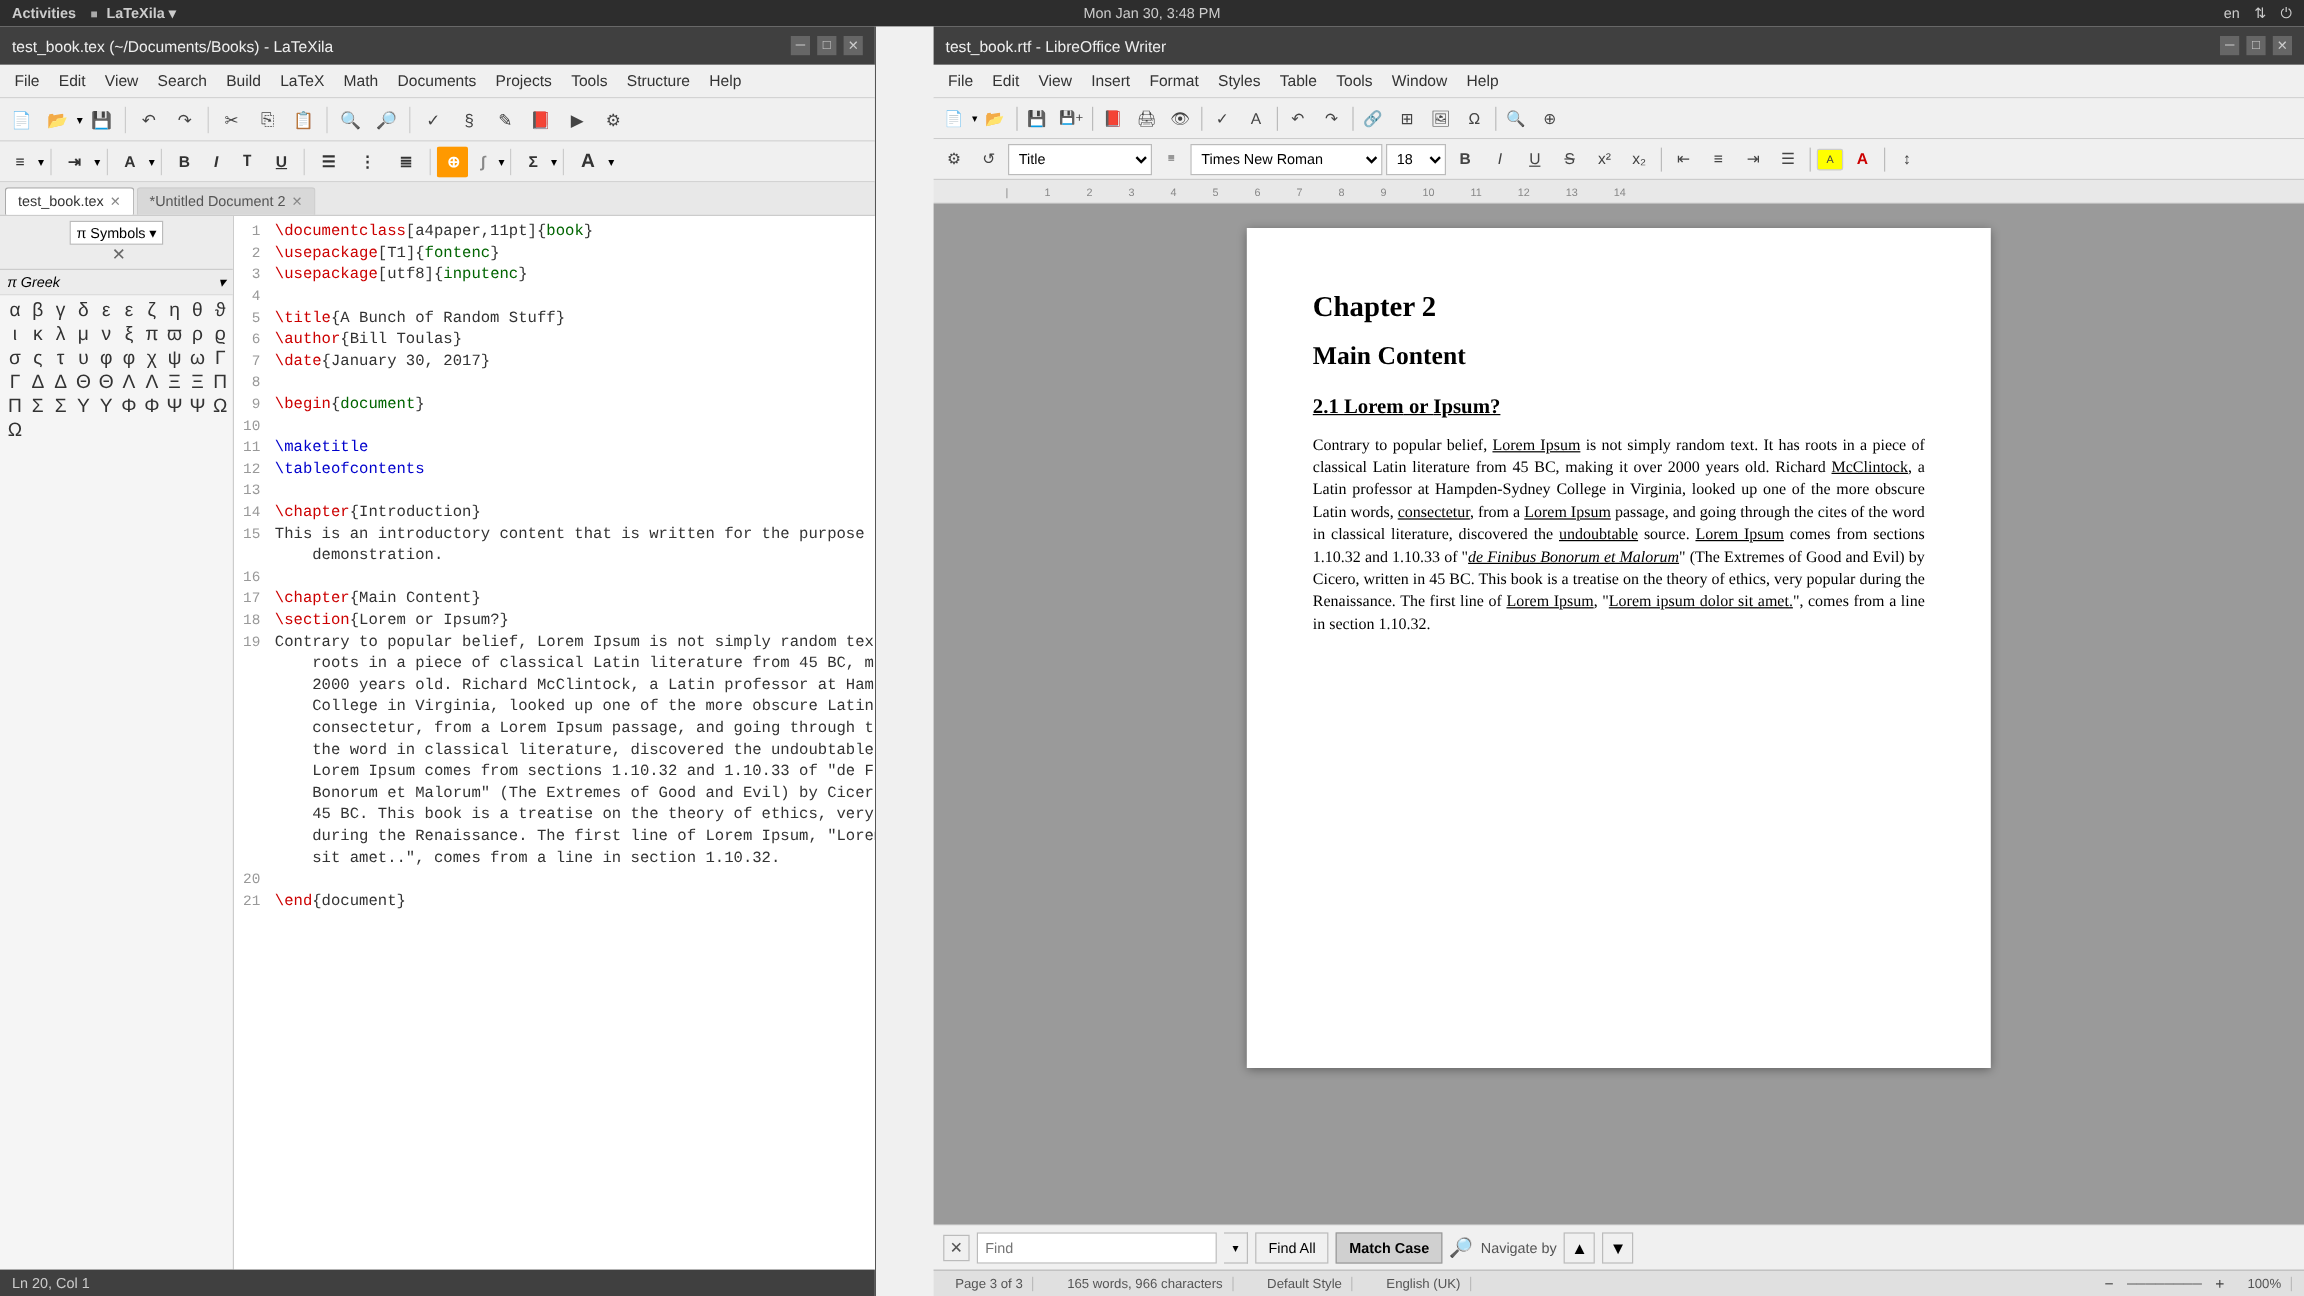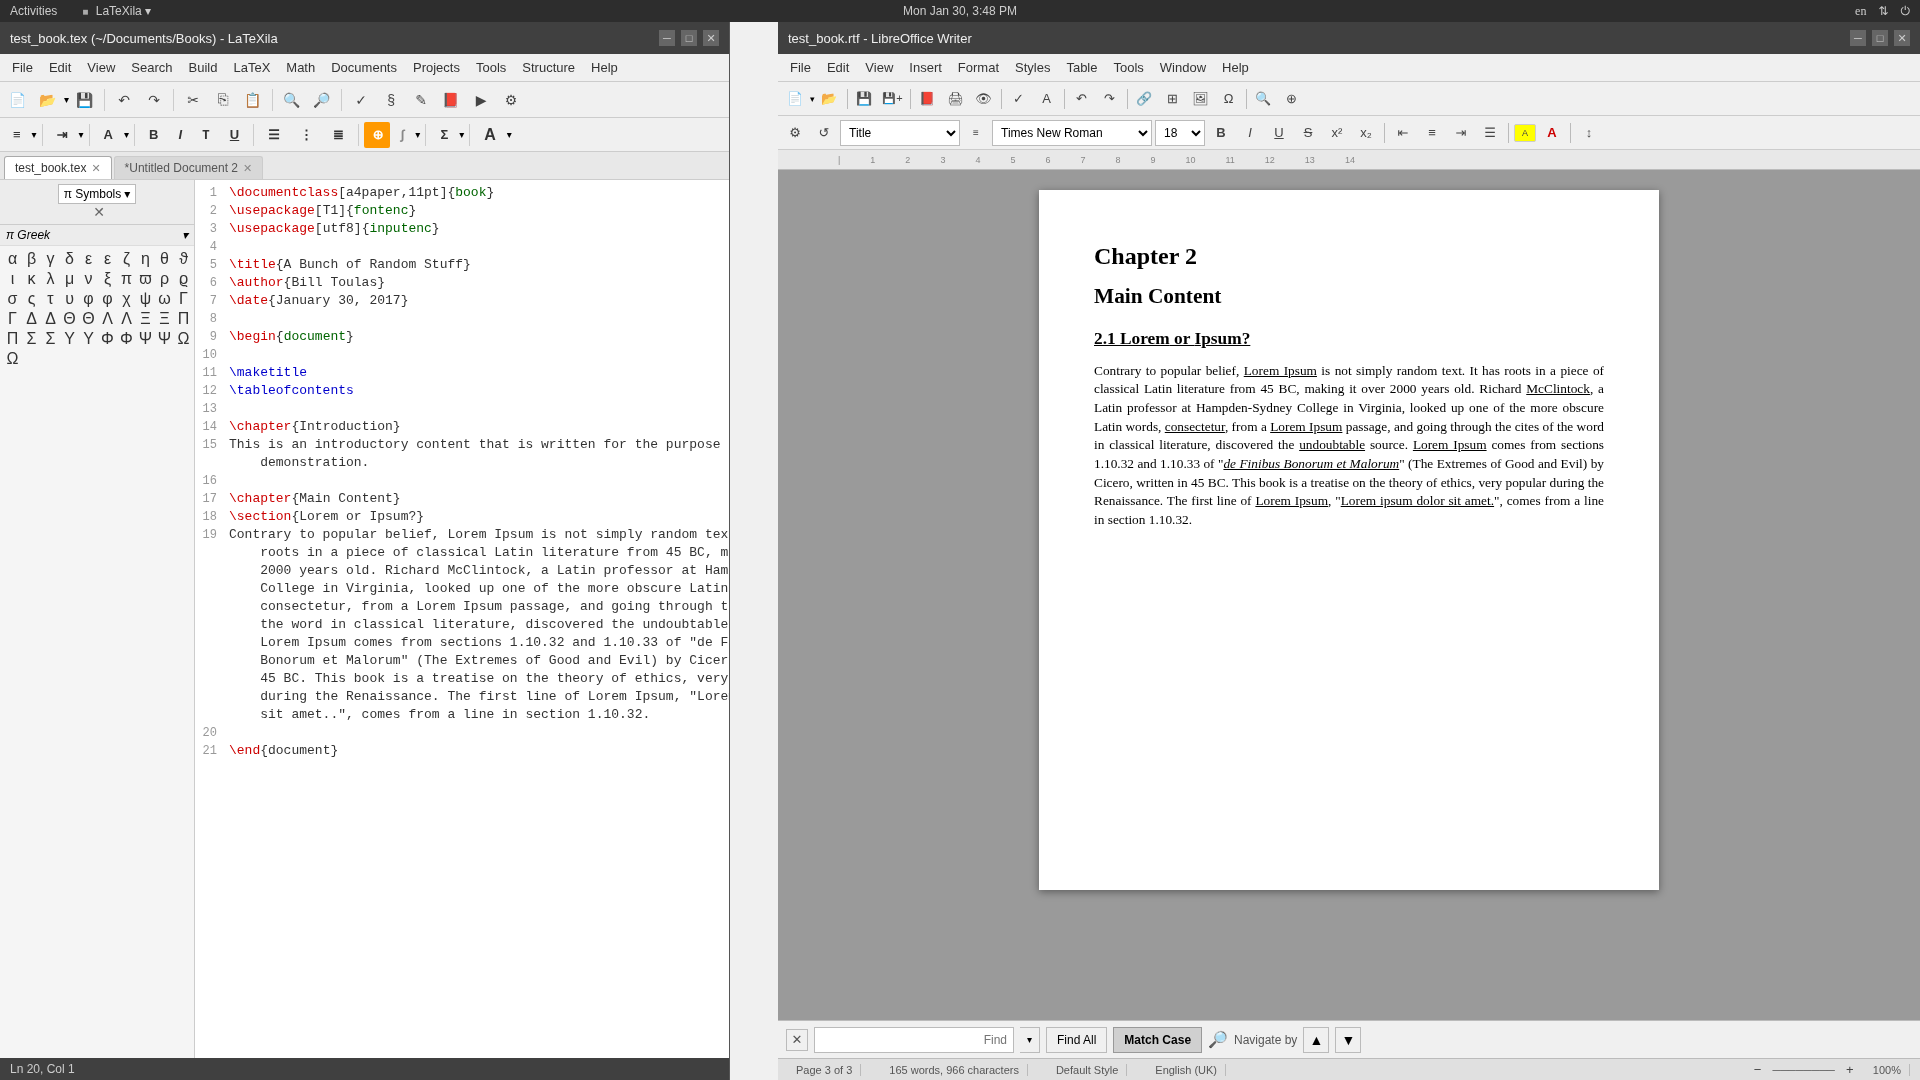--- a/index.html
+++ b/index.html
@@ -9,21 +9,21 @@
     .system-bar {
       background: #2d2d2d;
       color: #ccc;
       height: 22px;
       display: flex;
       align-items: center;
       justify-content: space-between;
       padding: 0 10px;
       font-size: 12px;
     }
-    .system-bar-left { display: flex; align-items: flex-end; gap: 25px; }
+    .system-bar-left { display: flex; align-items: flex-end; gap: 12px; font-weight: bold; }
 
     
     .apps-container {
       display: flex;
       width: 1920px;
       height: 1058px;
     }
 
     
     .latexila-app {
@@ -371,21 +371,20 @@
       font-size: 13px;
       color: #555;
     }
     .find-input {
       width: 200px;
       height: 26px;
       border: 1px solid #bbb;
       padding: 0 6px;
       font-size: 12px;
       background: #fff;
-      text-align: right;
     }
     .find-dropdown-btn {
       width: 20px; height: 26px;
       background: #f0f0f0;
       border: 1px solid #bbb;
       border-left: none;
       cursor: pointer;
       font-size: 10px;
     }
     .find-all-btn {
@@ -446,21 +445,21 @@
 <div class="system-bar">
   <div class="system-bar-left">
     <span style="cursor:pointer;">Activities</span>
     <span>
       <span style="font-size:10px;color:#aaa;">■</span>
       <span style="margin-left:4px;">LaTeXila</span>
       <span>▾</span>
     </span>
   </div>
   <div style="position:absolute;left:50%;transform:translateX(-50%);">Mon Jan 30, 3:48 PM</div>
-  <div style="display:flex;align-items:center;gap:12px;font-family:Liberation Serif, serif;">
+  <div style="display:flex;align-items:center;gap:12px;">
     <span>en</span>
     <span>⇅</span>
     <span>⏻</span>
   </div>
 </div>
 
 <div class="apps-container">
 
   <div class="latexila-app">
 

